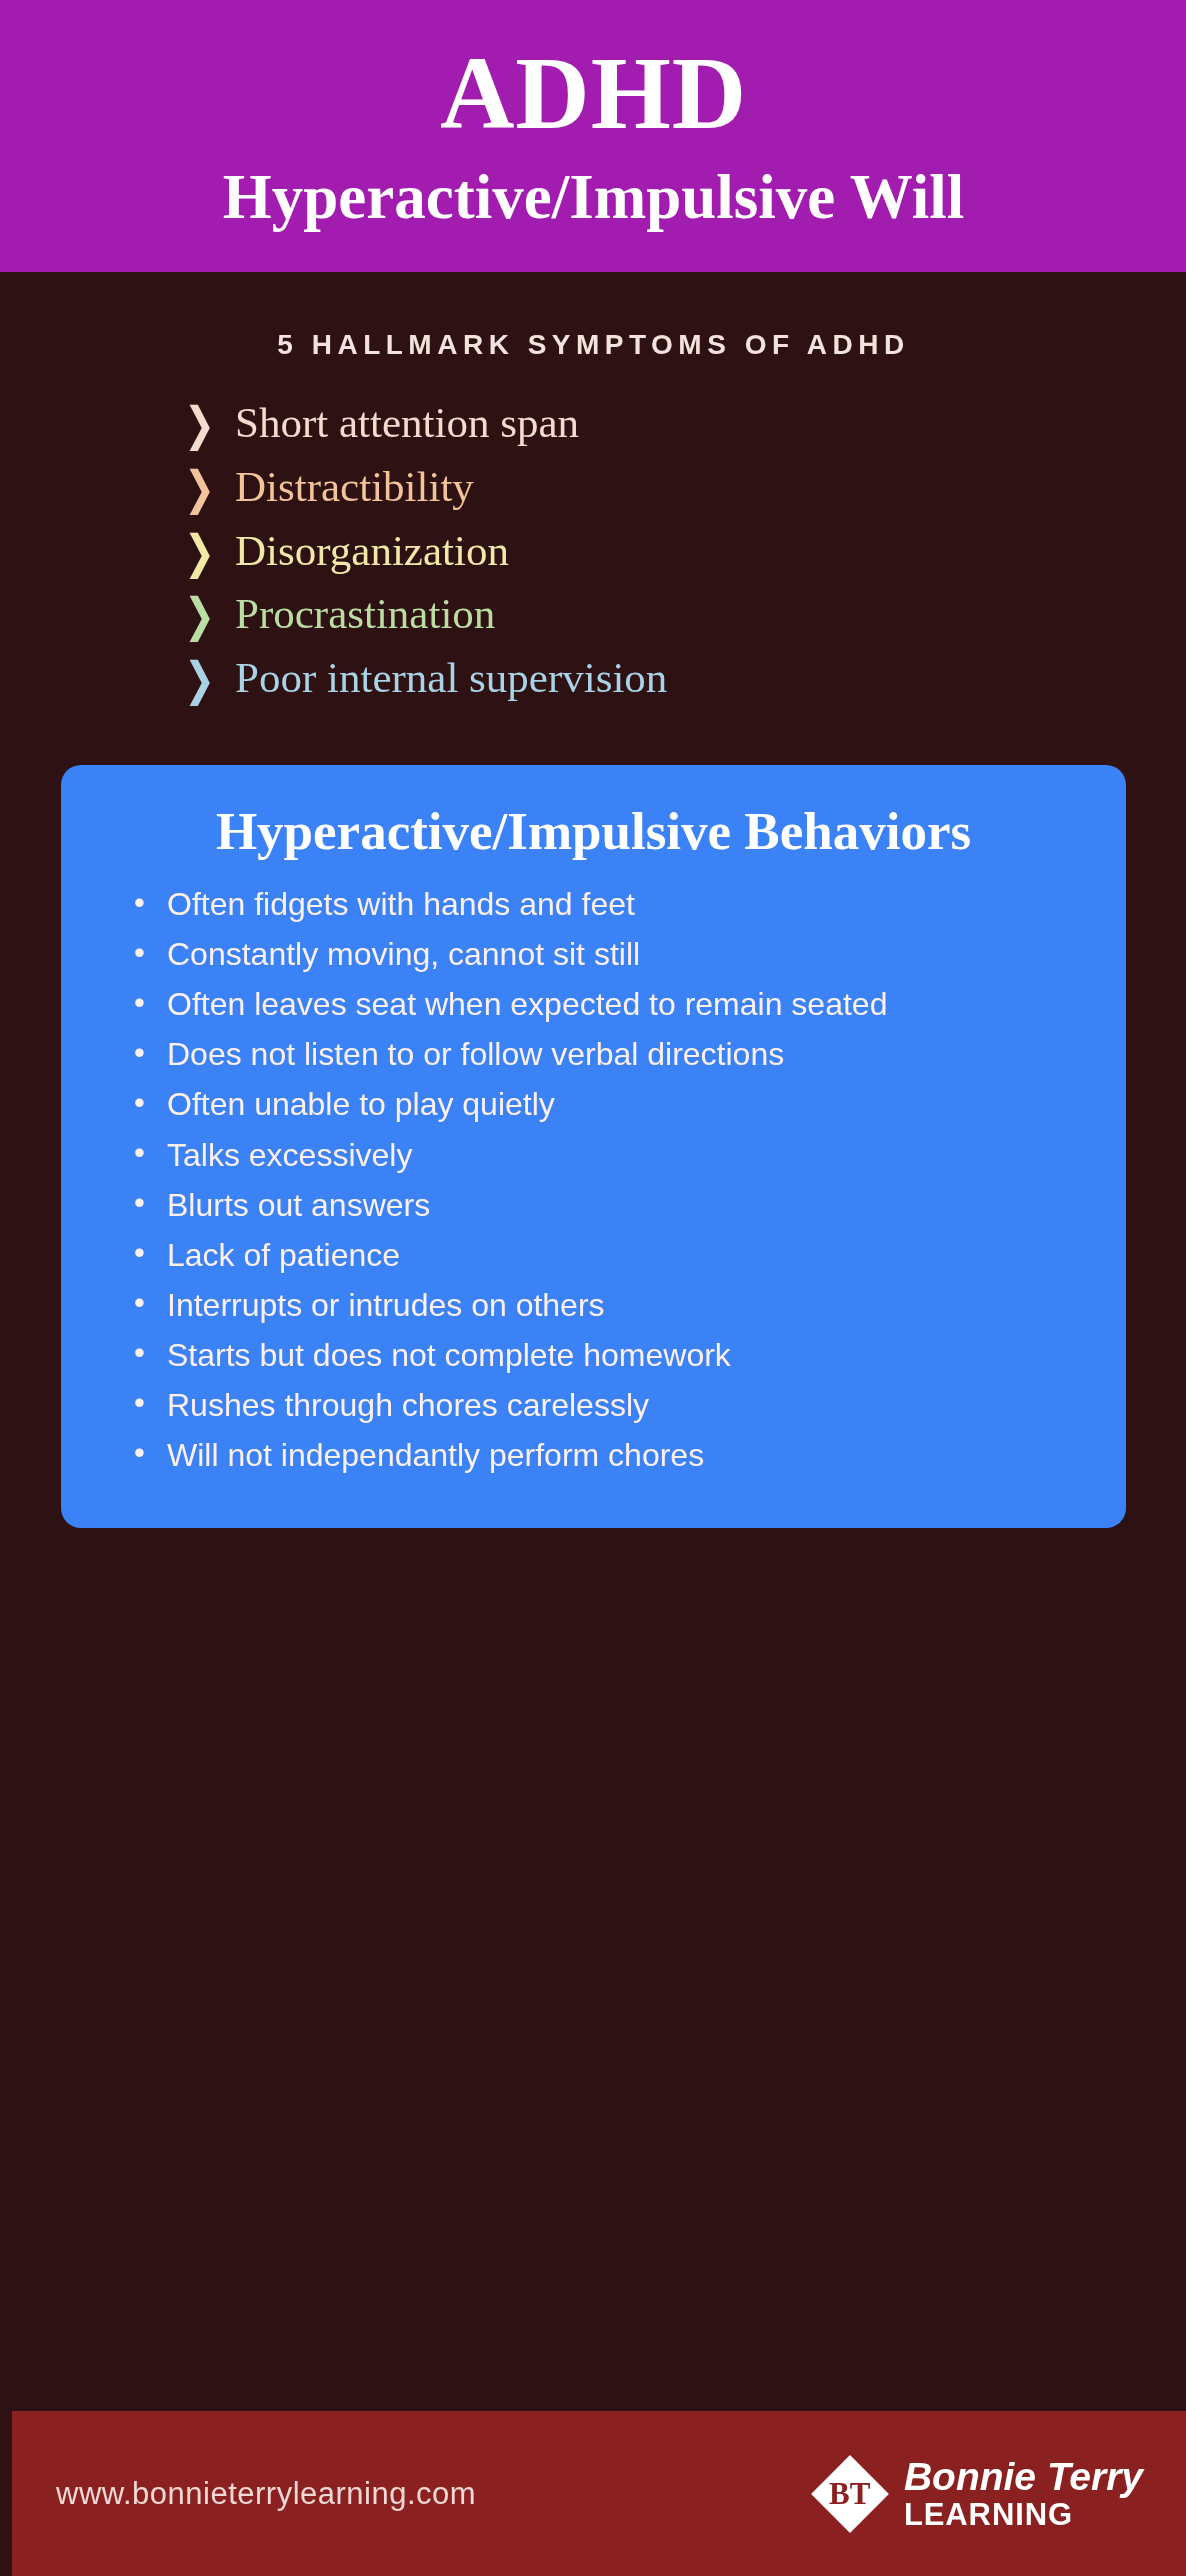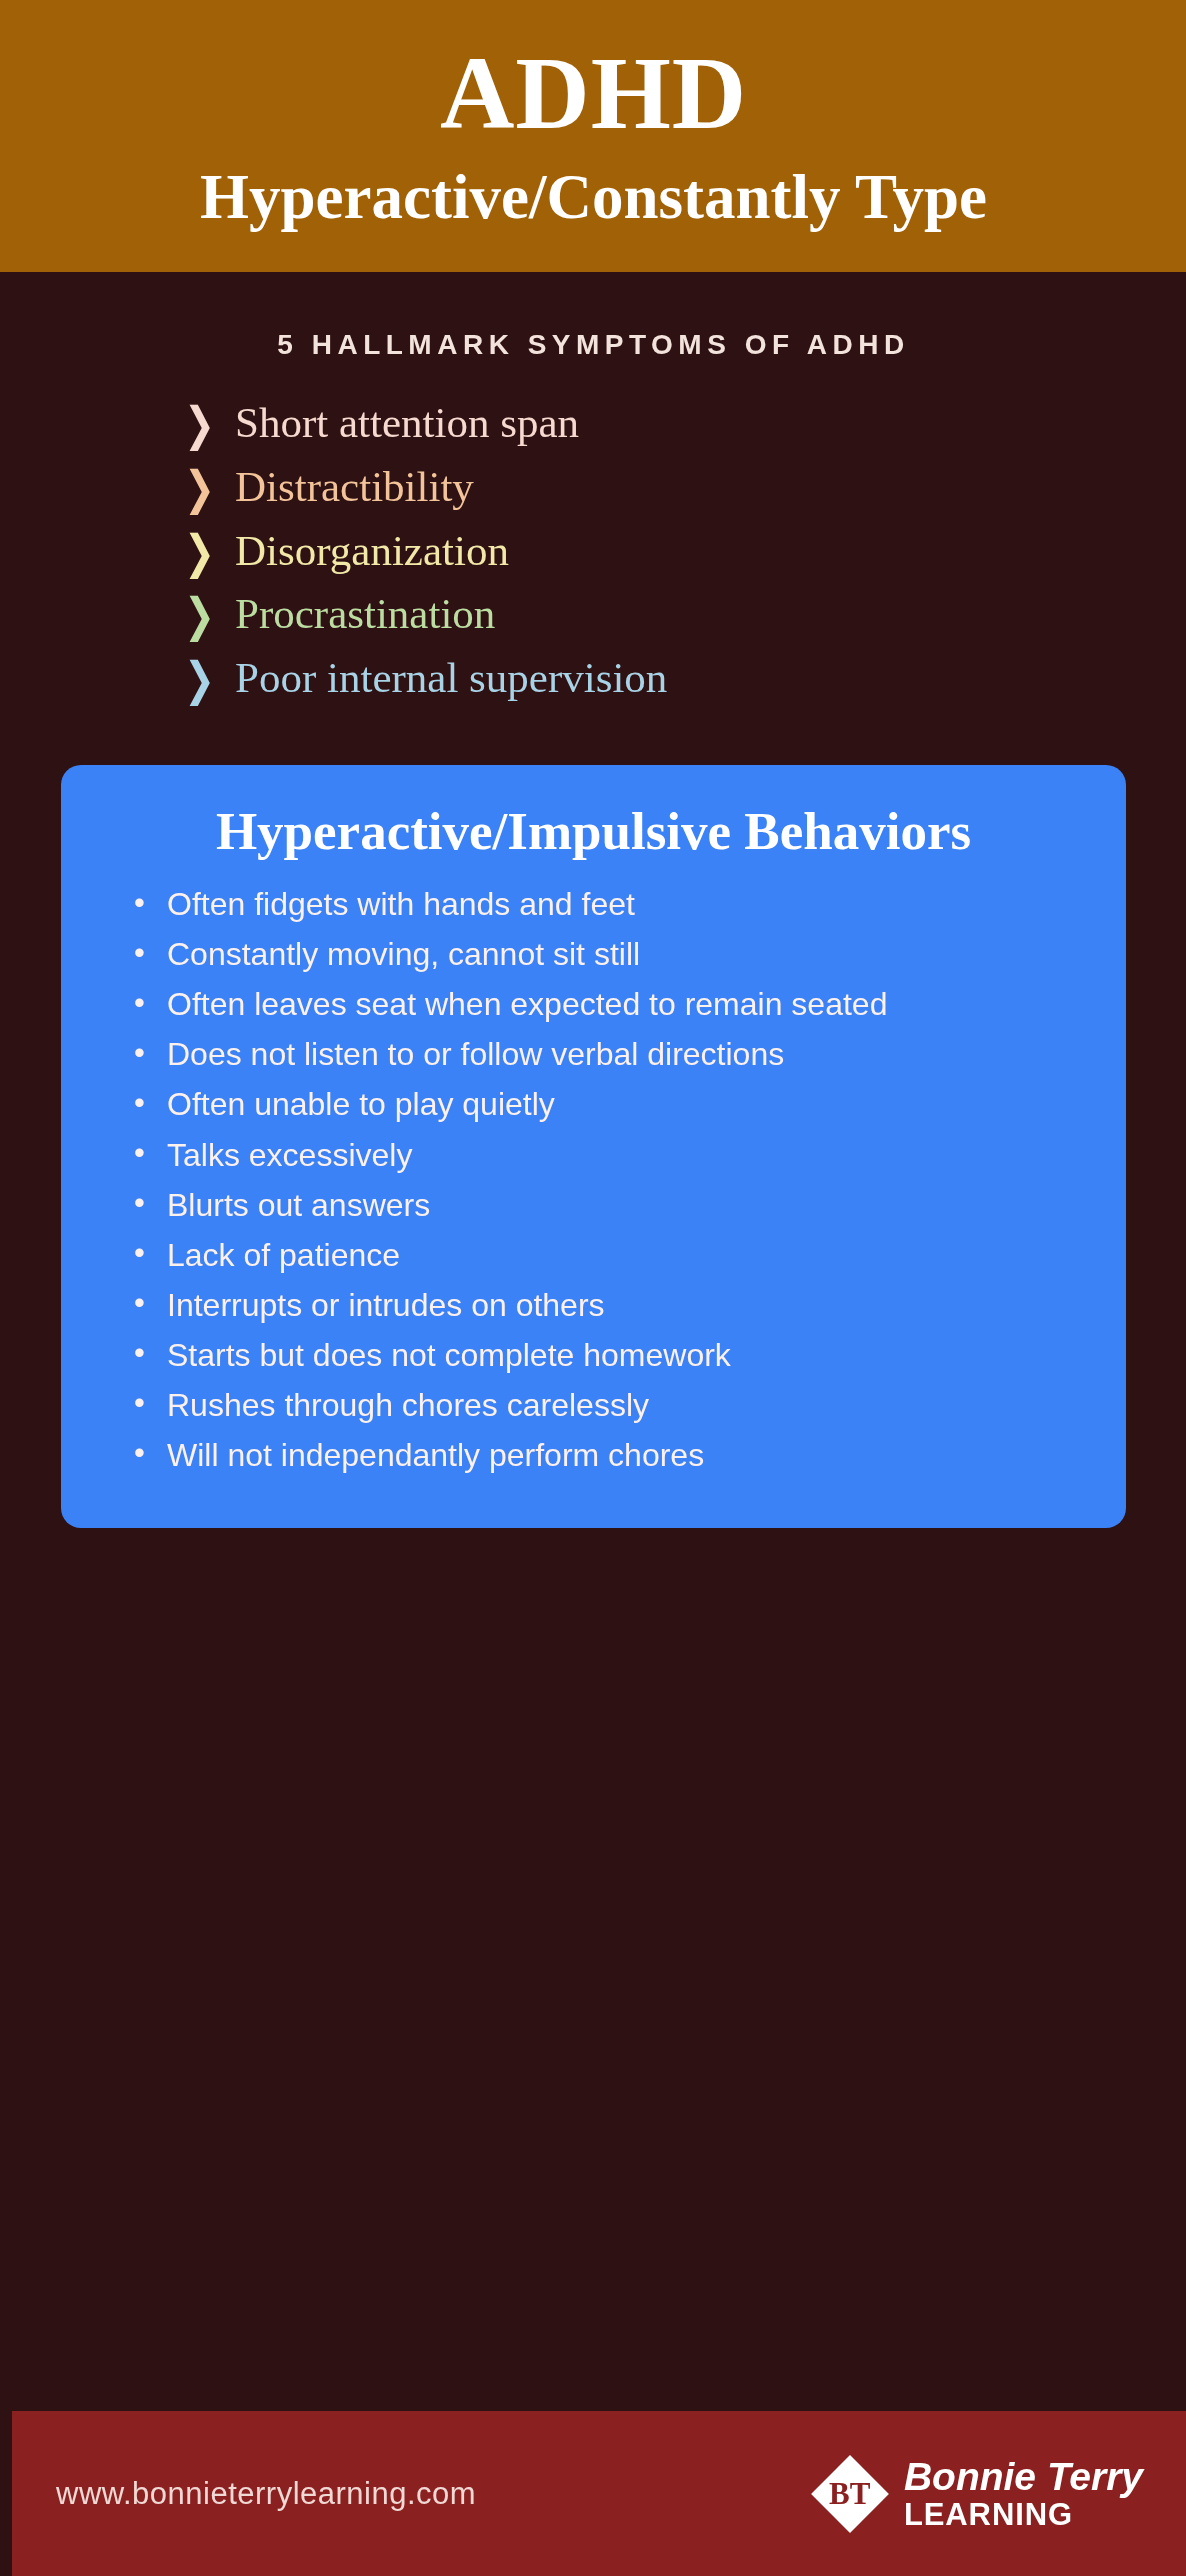--- a/index.html
+++ b/index.html
@@ -17,21 +17,21 @@
     position: relative;
     width: 1187px;
     height: 2576px;
     background: #2e1112;
     display: flex;
     flex-direction: column;
   }
 
   
   .header {
-    background: #a16207;
+    background: #a21caf;
     padding: 42px 37px 40px 37px;
     text-align: center;
     flex: none;
   }
   .header h1 {
     margin: 0;
     font-family: "Liberation Serif", serif;
     font-weight: bold;
     font-size: 103px;
     line-height: 1.0;
@@ -195,21 +195,21 @@
     margin-top: 3.7px;
   }
 </style>
 </head>
 <body>
 
 <div class="poster">
 
   <div class="header">
     <h1>ADHD</h1>
-    <h2>Hyperactive/Constantly Type</h2>
+    <h2>Hyperactive/Impulsive Will</h2>
   </div>
 
   <div class="symptoms">
     <div class="symptoms-title">5 HALLMARK SYMPTOMS OF ADHD</div>
     <ul class="symptom-list">
       <li class="symptom-item">
         <span class="chev" style="color:#f6d9cf">❯</span>
         <span class="symptom-text" style="color:#f6d9cf">Short attention span</span>
       </li>
       <li class="symptom-item">

